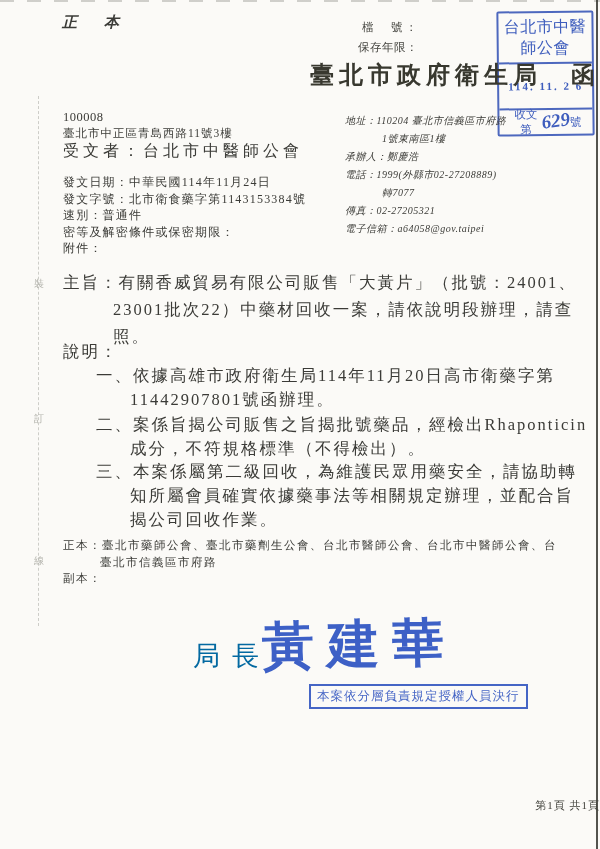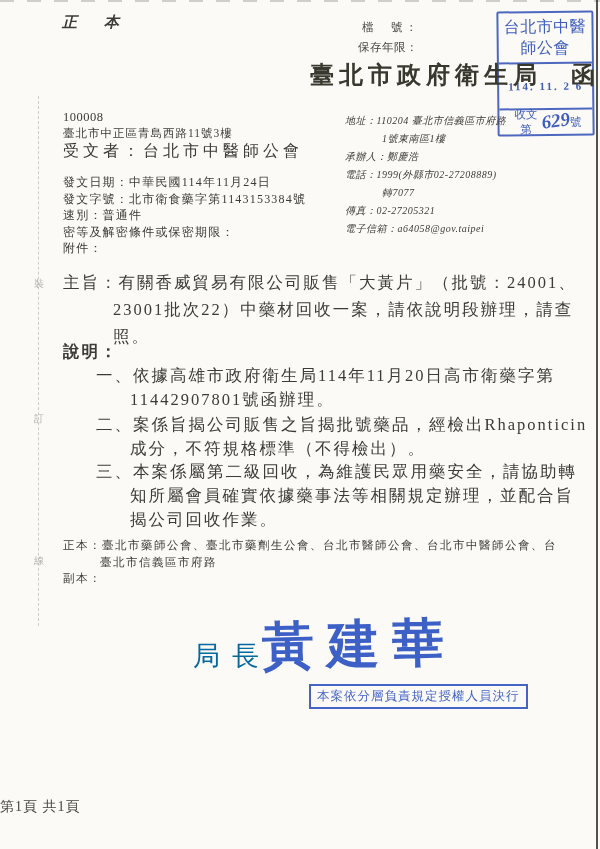--- a/index.html
+++ b/index.html
@@ -47,37 +47,37 @@
   .addr { left:63px; top:126px; font-size:11.5px; letter-spacing:1px; }
   .recv { left:63px; top:141px; font-size:16px; letter-spacing:4px; }
 
   .meta { left:63px; top:174px; font-size:12px; line-height:16.5px; letter-spacing:1.2px; }
   .contact { left:345px; top:112px; font-size:10px; line-height:18px; letter-spacing:0.5px;font-style:italic; }
   .contact .ind { padding-left:37px; }
 
   
   .subject { left:63px; top:269px; font-size:16.5px; line-height:27px; letter-spacing:2px; }
   .subject .cont { padding-left:50px; }
-  .explain-label { left:63px; top:341px; font-size:16.5px; letter-spacing:2px;font-weight:bold; }
+  .explain-label { left:63px; top:341px; font-size:16.5px; letter-spacing:2px; }
   .exp-item { position:absolute; left:96px; font-size:16.5px; line-height:24px;
     letter-spacing:2px; white-space:nowrap; }
   .exp-item .cont { padding-left:34px; }
 
   .dist { left:63px; top:537px; font-size:11.5px; line-height:16.5px; letter-spacing:1.5px; }
   .dist .cont { padding-left:37px; }
 
   
   .sig-title { left:193px; top:638px; font-size:27px; color:#0369a1; letter-spacing:12px; }
   .sig-name { left:262px; top:610px; font-size:52px; font-weight:700; color:#3d60c6;
     letter-spacing:13px; transform:rotate(-1.5deg); }
   .sig-box { left:270px; top:684px; border:2px solid #4565c5; color:#4565c5;
     font-size:12.5px; padding:2px 6px; letter-spacing:1px;margin-left:39px; }
 
-  .footer { position:absolute; top:798px; left:0; width:100%; text-align:left;
-    font-size:14px; letter-spacing:1px; color:#45453f; }
+  .footer { position:absolute; top:798px; left:0; width:100%; text-align:right;
+    font-size:11px; letter-spacing:1px; color:#45453f; }
 </style>
 </head>
 <body>
 
 <div class="page">
 
   <div class="top-artifact"></div>
   <div class="right-artifact"></div>
 
   <div class="bind-line"></div>

